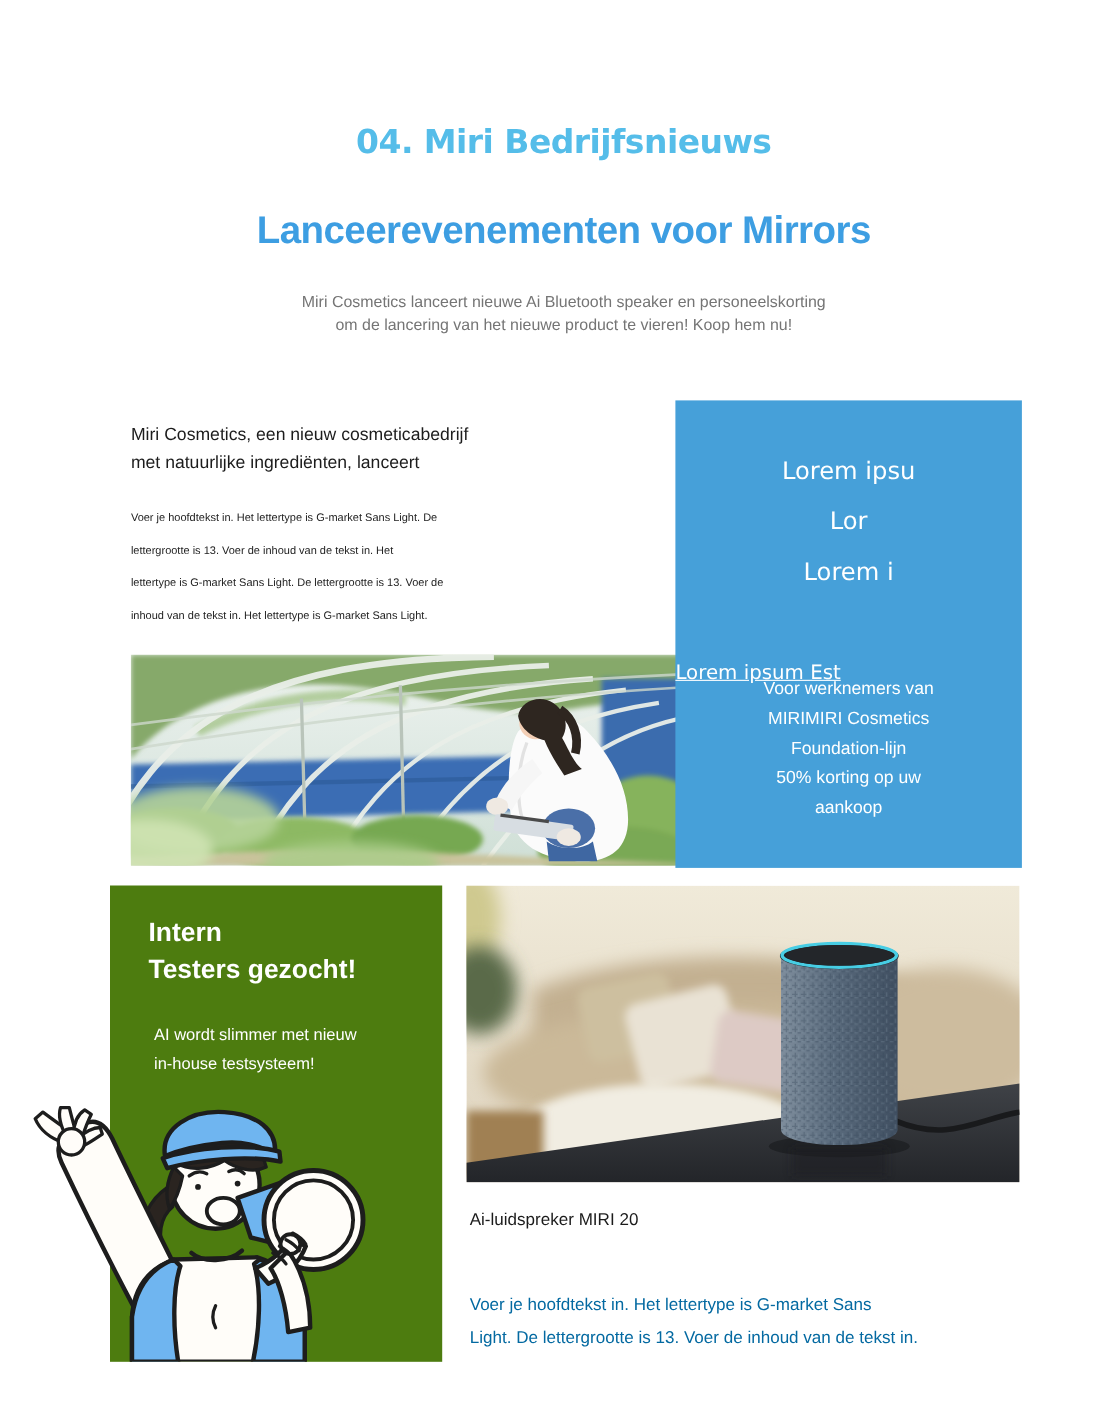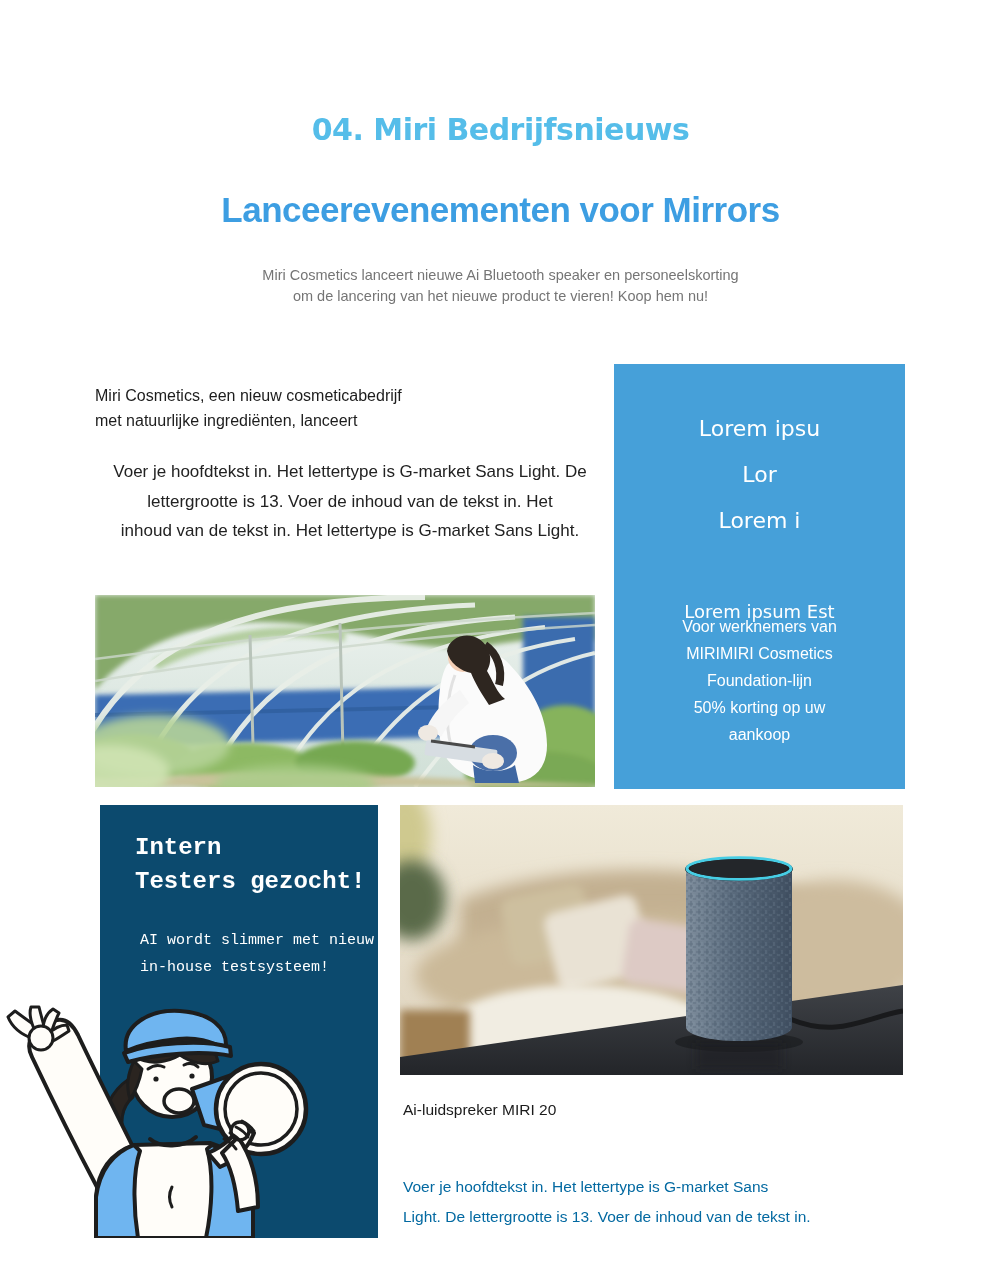--- a/index.html
+++ b/index.html
@@ -1,38 +1,38 @@
 <!DOCTYPE html>
 <html><head>
 <meta charset="utf-8">
 <style>
   html,body{margin:0;padding:0;background:#ffffff;}
   .page{position:relative;width:1001px;height:1280px;margin:0 auto;background:#ffffff;
         font-family:"Liberation Sans",sans-serif;overflow:hidden;}
-  .abs{position:absolute;}
+  .abs{position:absolute;padding-left:24px;}
   
   .title{left:0;right:0;top:112px;text-align:center;font-family:"DejaVu Sans",sans-serif;
          font-size:30px;font-weight:600;letter-spacing:-0.5px;color:#55bde9;}
   .subtitle{left:0;right:0;top:190px;text-align:center;font-size:35px;font-weight:700;
             letter-spacing:-0.5px;color:#3d9ee2;}
   .desc{left:0;right:0;top:265px;text-align:center;font-size:14.5px;line-height:21px;color:#757575;}
   
   .intro{left:95px;top:383px;font-size:16px;line-height:25px;color:#1c1c1c;}
-  .body1{left:95px;top:457px;width:510px;font-size:17px;line-height:29.5px;color:#222222;text-align:center;}
+  .body1{left:95px;top:457px;width:510px;font-size:10px;line-height:29.5px;color:#222222;}
   .photo1{left:95px;top:595px;width:500px;height:192px;overflow:hidden;}
   
   .promo-box{left:614px;top:364px;width:291px;height:425px;background:#46a0d9;color:#ffffff;}
   .promo-headline{position:absolute;top:42px;left:0;width:100%;text-align:center;
                   font-family:"DejaVu Sans",sans-serif;font-size:22px;line-height:46px;font-weight:500;}
   .promo-body{position:absolute;top:249px;left:0;width:100%;text-align:center;
               font-size:16px;line-height:27px;}
-  .promo-est{position:absolute;top:237px;left:0;width:100%;text-align:center;
-             font-family:"DejaVu Sans",sans-serif;font-size:18px;font-weight:500;}
-  
-  .recruit-box{left:100px;top:805px;width:278px;height:433px;background:#0c4a6e;color:#ffffff;font-family:Liberation Mono, monospace;}
+  .promo-est{position:absolute;top:237px;left:0;width:100%;text-align:left;
+             font-family:"DejaVu Sans",sans-serif;font-size:18px;font-weight:500;text-decoration:underline;}
+  
+  .recruit-box{left:100px;top:805px;width:278px;height:433px;background:#4d7c0f;color:#ffffff;}
   .recruit-title{position:absolute;left:35px;top:26px;font-size:24px;font-weight:700;line-height:34px;}
   .recruit-body{position:absolute;left:40px;top:122px;font-size:15px;line-height:27px;}
   
   .photo2{left:400px;top:805px;width:503px;height:270px;overflow:hidden;}
   .caption2{left:403px;top:1098px;font-size:15.5px;line-height:23px;color:#1b1b1b;}
   .body2{left:403px;top:1172px;font-size:15.5px;line-height:30px;color:#0369a1;}
   
   .illu{left:0;top:1005px;width:315px;height:233px;overflow:hidden;}
   .illu svg{display:block;}
 </style>
@@ -48,20 +48,21 @@
     <div>om de lancering van het nieuwe product te vieren! Koop hem nu!</div>
   </div>
 
   <div class="abs intro">
     <div>Miri Cosmetics, een nieuw cosmeticabedrijf</div>
     <div>met natuurlijke ingrediënten, lanceert</div>
   </div>
   <div class="abs body1">
     <div>Voer je hoofdtekst in. Het lettertype is G-market Sans Light. De</div>
     <div>lettergrootte is 13. Voer de inhoud van de tekst in. Het</div>
+    <div>lettertype is G-market Sans Light. De lettergrootte is 13. Voer de</div>
     <div>inhoud van de tekst in. Het lettertype is G-market Sans Light.</div>
   </div>
 
   <div class="abs photo1">
     <svg viewBox="0 0 500 192" width="500" height="192">
       <defs>
         <linearGradient id="sky" x1="0" y1="0" x2="0" y2="1">
           <stop offset="0" stop-color="#eef3f0"></stop>
             <stop offset="1" stop-color="#cfdfd6"></stop>
         </linearGradient>

